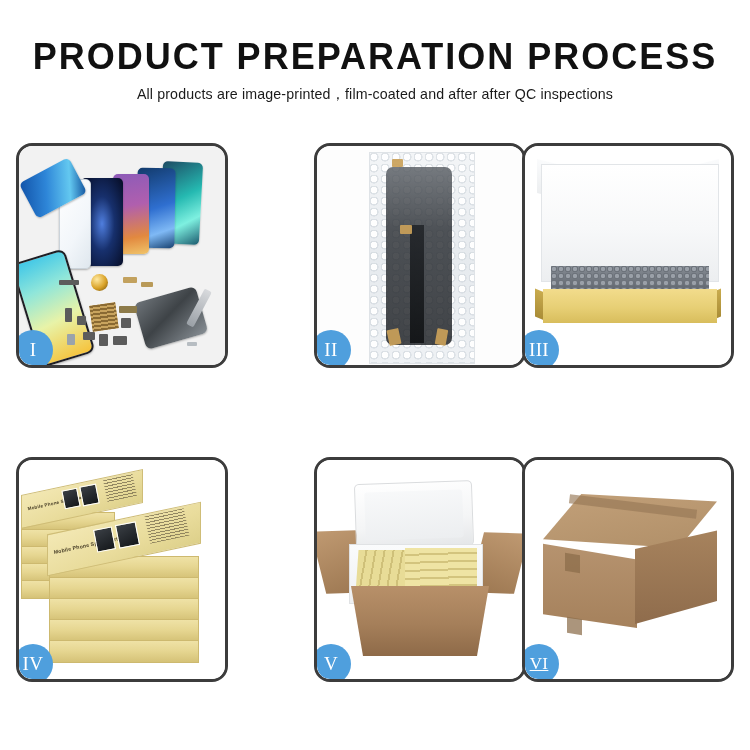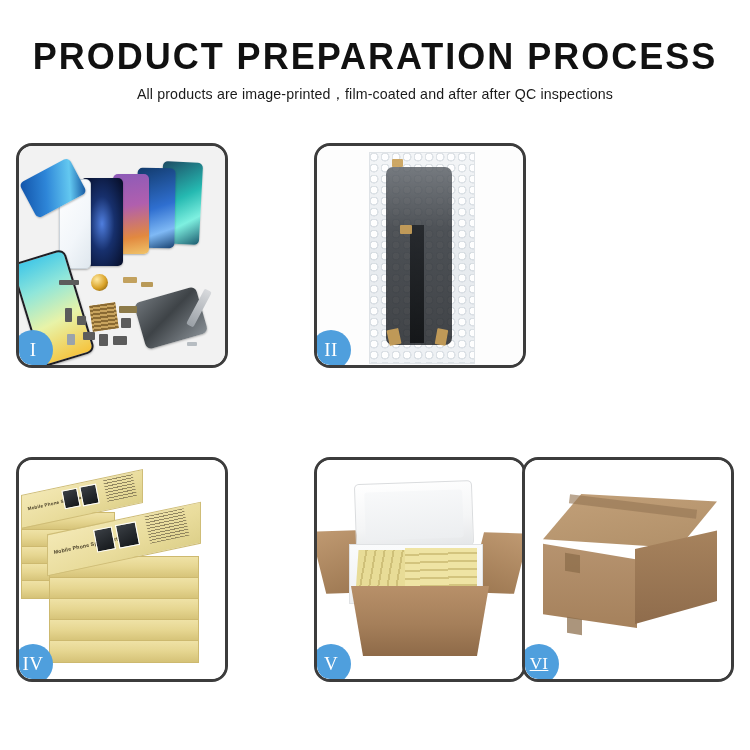--- a/index.html
+++ b/index.html
@@ -417,20 +417,33 @@
           <div class="inner-strip"></div>
           <div class="tape" style="left:22px;top:6px;width:11px;height:8px;"></div>
           <div class="tape" style="left:30px;top:72px;width:12px;height:9px;"></div>
           <div class="tape" style="left:18px;top:176px;width:12px;height:16px;transform:rotate(-12deg);"></div>
           <div class="tape" style="left:66px;top:176px;width:11px;height:16px;transform:rotate(10deg);"></div>
         </div>
         <div class="badge">II</div>
       </div>
     </div>
 
+    <div class="panel r0 c2">
+      <div class="panel-inner">
+        <div class="p3-bg"></div>
+        <div class="box3-lidflapL"></div>
+        <div class="box3-lidflapR"></div>
+        <div class="box3-lid"></div>
+        <div class="box3-foam"></div>
+        <div class="box3-baseL"></div>
+        <div class="box3-baseR"></div>
+        <div class="box3-base"></div>
+        <div class="badge">III</div>
+      </div>
+    </div>
 
     <div class="panel r1 c0">
       <div class="panel-inner">
         <div class="p4-bg"></div>
 
         <div class="kbox" style="left:2px;top:52px;width:92px;height:17px;"></div>
         <div class="kbox" style="left:2px;top:69px;width:92px;height:17px;"></div>
         <div class="kbox" style="left:2px;top:86px;width:92px;height:17px;"></div>
         <div class="kbox" style="left:2px;top:103px;width:92px;height:17px;"></div>
         <div class="kbox" style="left:2px;top:120px;width:92px;height:17px;"></div>

